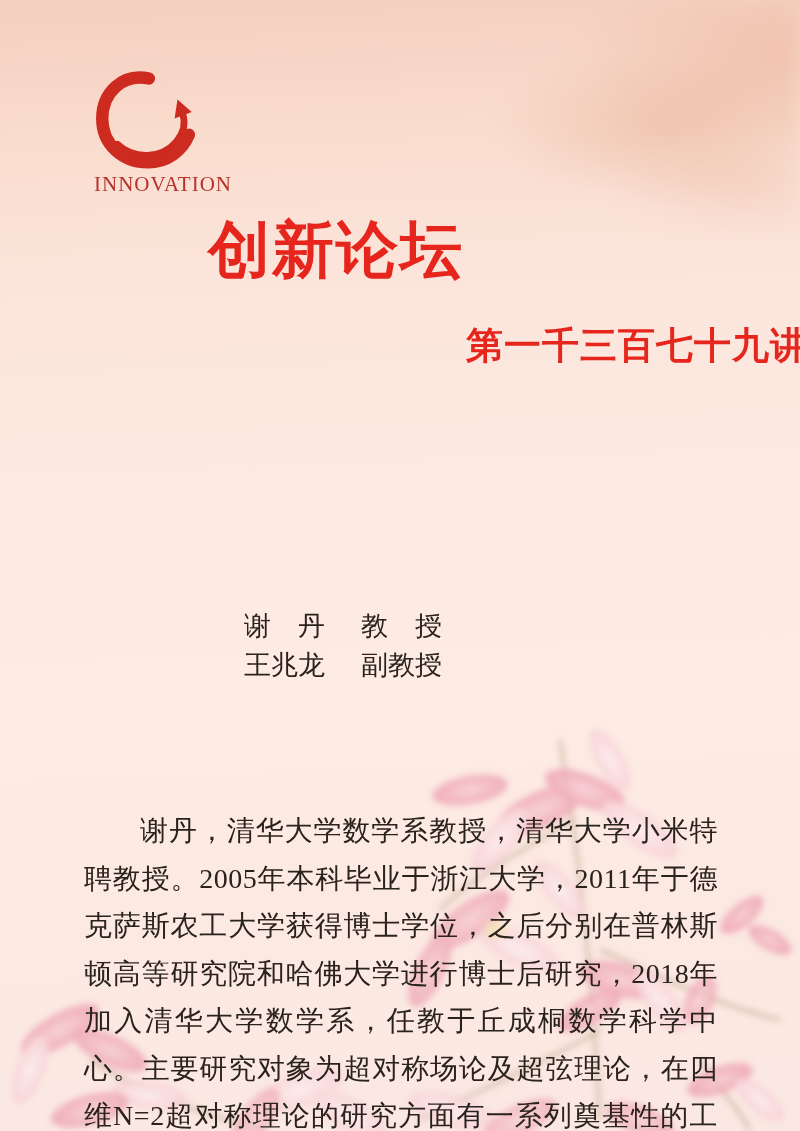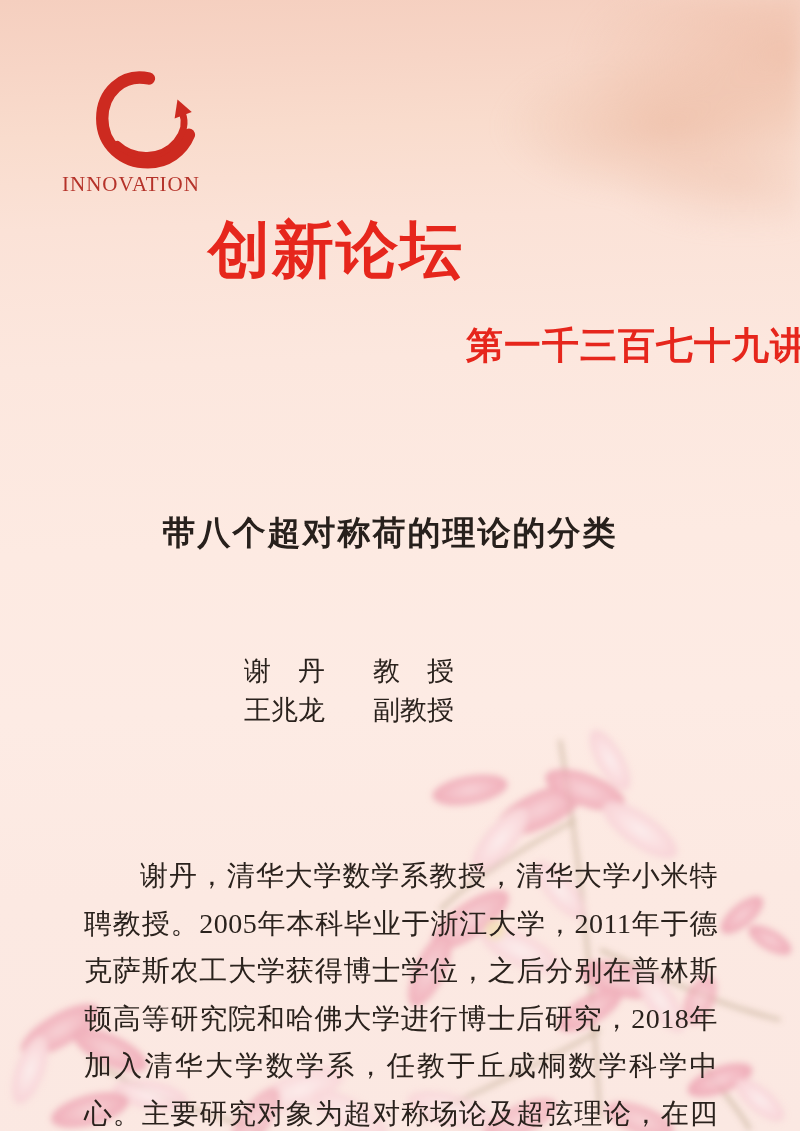--- a/index.html
+++ b/index.html
@@ -17,21 +17,21 @@
     position:absolute;top:0;right:0;width:480px;height:300px;
     background:
       radial-gradient(ellipse 240px 110px at 72% 42%, rgba(233,178,152,.55), transparent 70%),
       radial-gradient(ellipse 300px 140px at 98% 18%, rgba(236,184,160,.65), transparent 72%),
       radial-gradient(ellipse 180px 70px at 88% 62%, rgba(238,192,170,.40), transparent 70%);
     filter:blur(9px);
     pointer-events:none;
   }
   .flowers{position:absolute;left:0;top:700px;pointer-events:none;}
   
-  .logo{position:absolute;left:62px;top:70px;width:170px;text-align:left;}
+  .logo{position:absolute;left:62px;top:70px;width:170px;text-align:right;}
   .logo svg{display:block;margin:0 auto;}
   .logo-brand{
     display:block;margin-top:2px;
     font-size:21px;letter-spacing:1px;color:#b5332a;font-weight:500;
   }
   .forum-title{
     position:absolute;left:208px;top:78px;
     font-family:"Liberation Sans","DejaVu Sans",sans-serif;
     font-size:62px;font-weight:900;letter-spacing:2px;color:#e6261c;
     line-height:90px;
@@ -43,21 +43,21 @@
   }
   
   .lecture-title{
     position:absolute;left:0;top:240px;width:780px;
     text-align:center;
     font-size:33px;font-weight:600;letter-spacing:2px;color:#27201c;
   }
   
   .people{position:absolute;left:244px;top:336px;font-size:27px;color:#2a221d;font-weight:500;}
   .person-row{display:flex;align-items:baseline;line-height:39px;white-space:pre;}
-  .p-title{margin-left:48px;}
+  .p-title{margin-left:36px;}
   
   .bio{
     position:absolute;left:84px;top:458px;width:634px;
     font-size:28px;line-height:47.5px;letter-spacing:.5px;
     color:#2a221d;text-align:justify;text-indent:2em;
   }
   .layer-text{position:relative;z-index:2;}
 </style>
 </head>
 <body>
@@ -151,21 +151,20 @@
       </g>
       <polygon points="89,51 107,44 92,31" fill="#cd2a20"></polygon>
     </svg>
     <span class="logo-brand">INNOVATION</span>
   </div>
 
   <div class="forum-title layer-text">创新论坛</div>
 
   <div class="lecture-number layer-text">第一千三百七十九讲</div>
 
-  <div class="lecture-title layer-text">带八个超对称荷的理论的分类</div>
 
   <div class="people layer-text">
     <div class="person-row">
       <span class="p-name">谢　丹</span>
       <span class="p-title">教　授</span>
     </div>
     <div class="person-row">
       <span class="p-name">王兆龙</span>
       <span class="p-title">副教授</span>
     </div>

